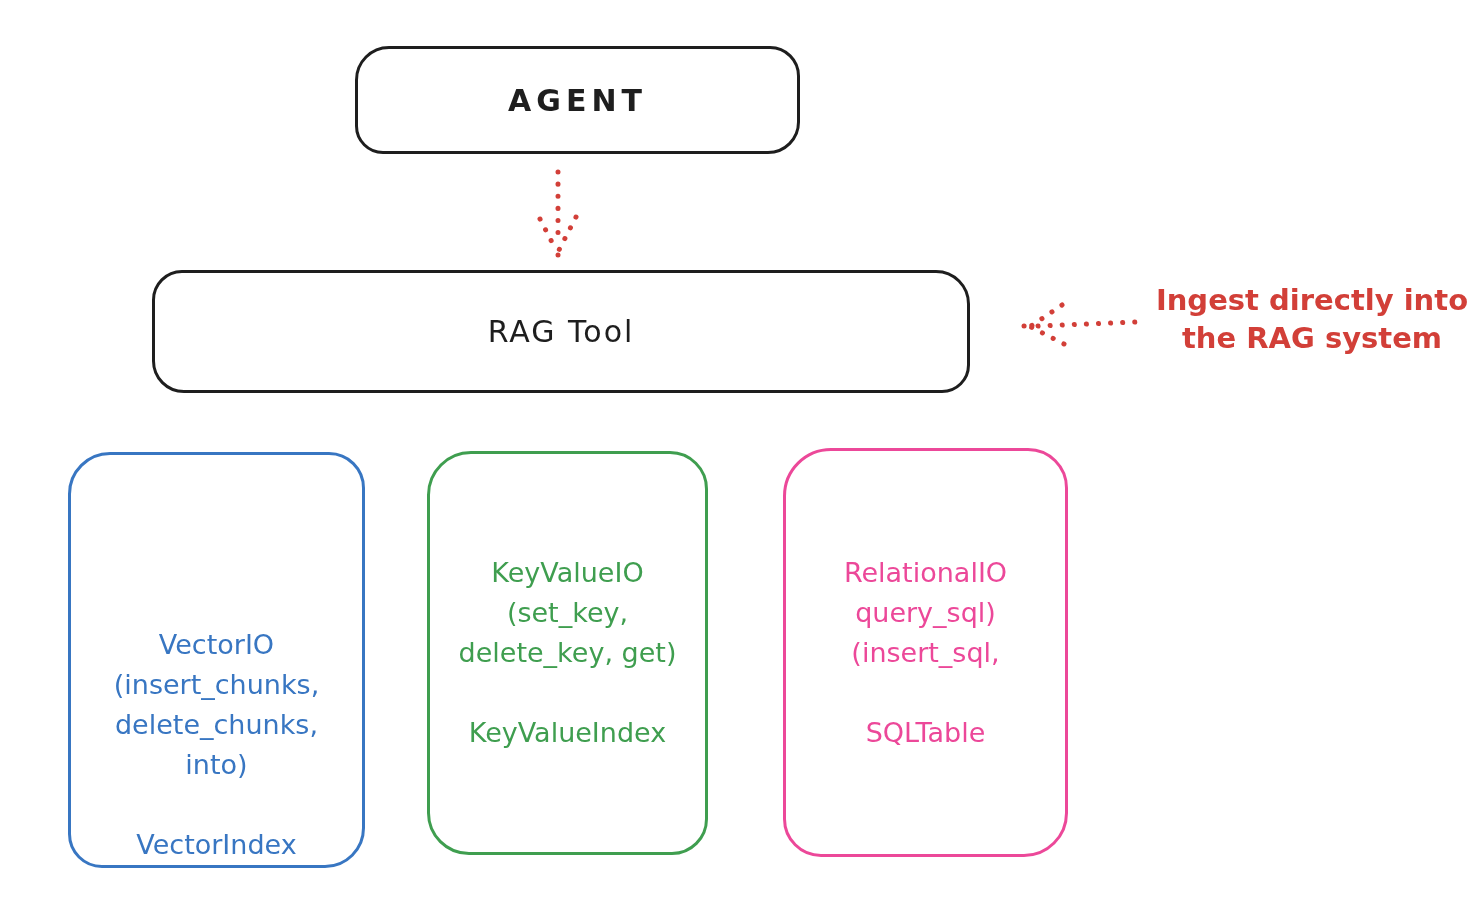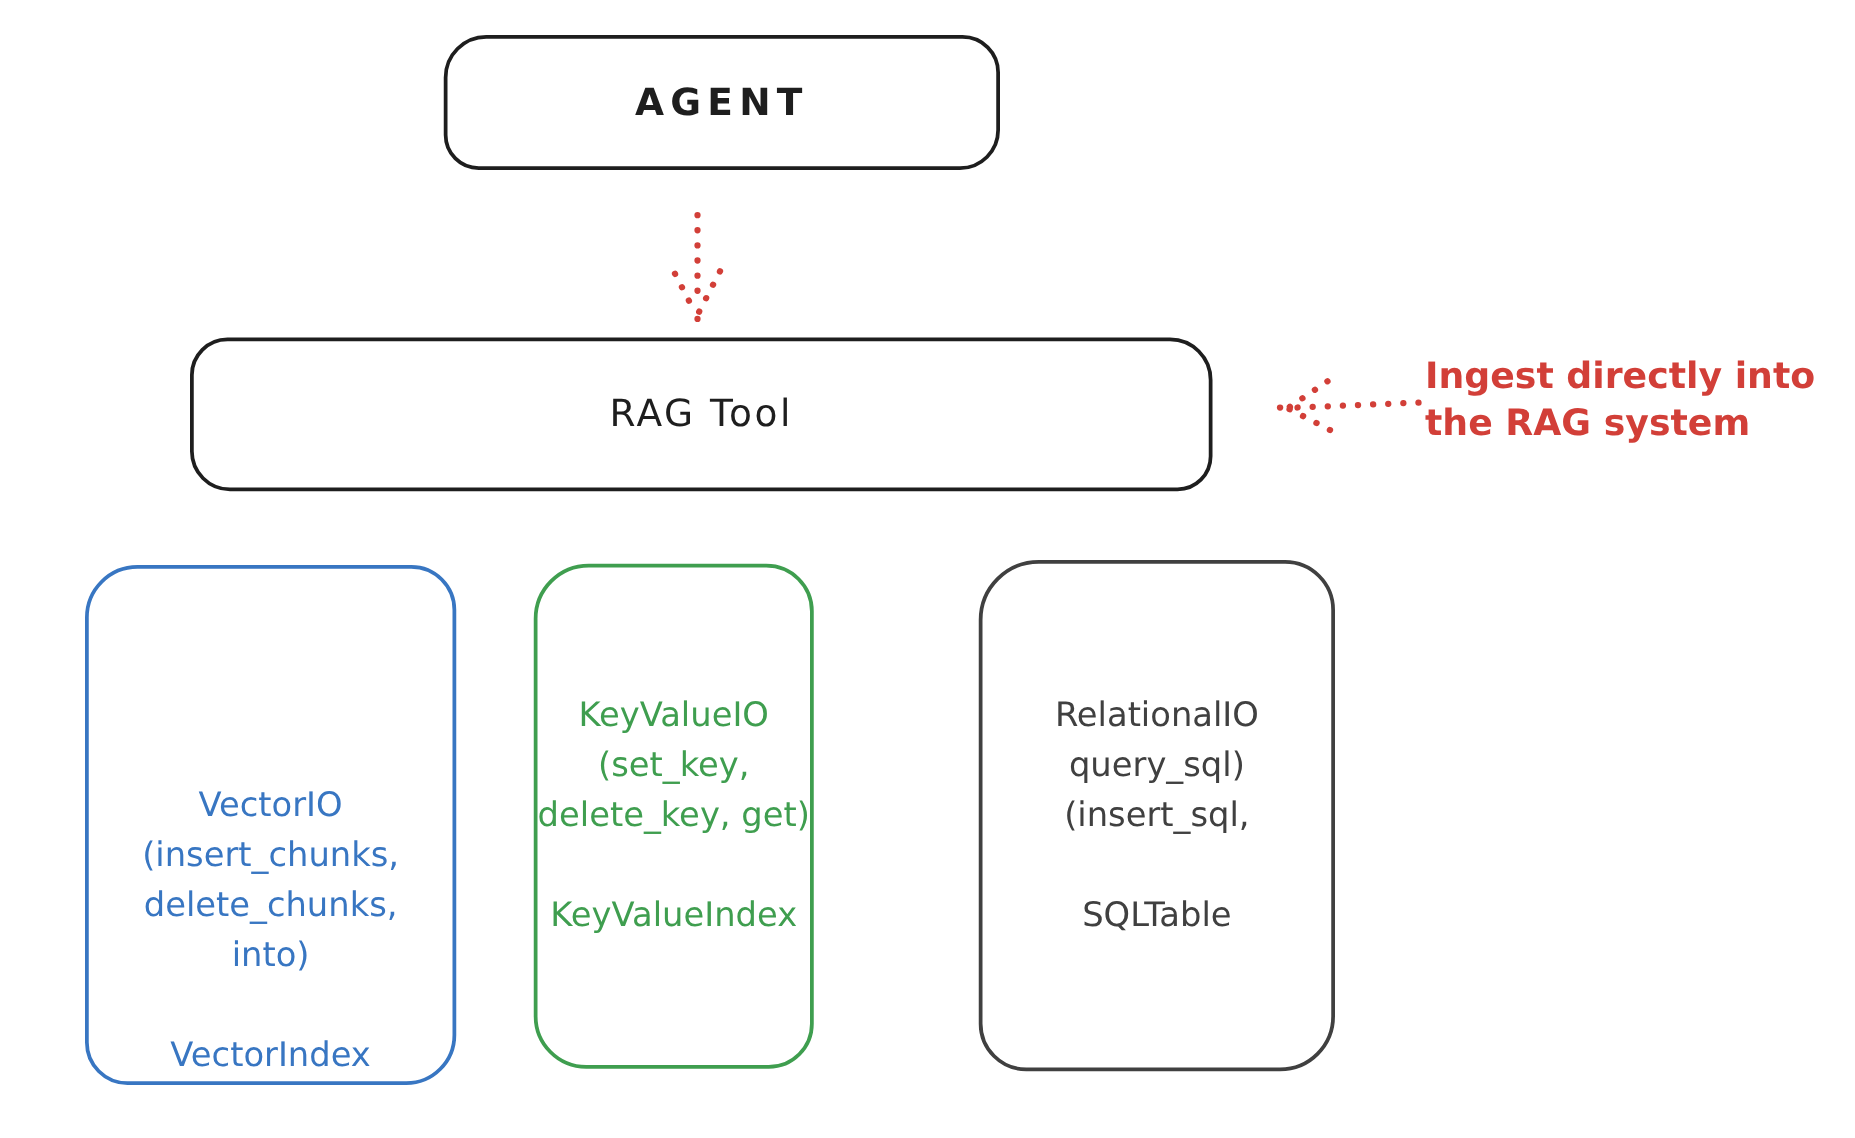--- a/index.html
+++ b/index.html
@@ -19,21 +19,21 @@
     display: flex;
     align-items: center;
     justify-content: center;
     box-sizing: border-box;
   }
   .node-label {
     font-size: 30px;
     letter-spacing: 2px;
   }
   .agent-box {
-    left: 355px; top: 28px;
+    left: 355px; top: 46px;
     width: 445px; height: 108px;
     border-radius: 34px 30px 32px 28px;
   }
   .agent-box .node-label { letter-spacing: 5px; font-weight: 600; }
   .rag-box {
     left: 152px; top: 270px;
     width: 818px; height: 123px;
     border-radius: 30px 34px 28px 32px;
   }
   .io-box {
@@ -53,33 +53,33 @@
   }
   .io-box .line-spacer { height: 40px; }
   .io-box-vector {
     left: 68px; top: 452px;
     width: 297px; height: 416px;
     border-radius: 42px 36px 40px 34px;
     align-items: flex-end;
   }
   .io-box-keyvalue {
     left: 427px; top: 451px;
-    width: 224px; height: 404px;
+    width: 281px; height: 404px;
     border-radius: 44px 38px 36px 42px;
   }
   .io-box-relational {
     left: 783px; top: 448px;
     width: 285px; height: 409px;
     border-radius: 48px 40px 44px 38px;
   }
   .annotation {
     position: absolute;
     left: 1140px; top: 281px;
     width: 344px;
-    text-align: left;
+    text-align: center;
     font-size: 29px;
     line-height: 38px;
     font-weight: bold;
   }
   .arrow-layer {
     position: absolute;
     left: 0; top: 0;
     width: 1484px; height: 910px;
     pointer-events: none;
   }
@@ -138,21 +138,21 @@
   <div class="io-box io-box-keyvalue" style="color: rgb(63, 158, 79);">
     <div class="io-lines">
       <div>KeyValueIO</div>
       <div>(set_key,</div>
       <div>delete_key, get)</div>
       <div class="line-spacer"></div>
       <div>KeyValueIndex</div>
     </div>
   </div>
 
-  <div class="io-box io-box-relational" style="color: #404040;">
+  <div class="io-box io-box-relational" style="color: #ec4899;">
     <div class="io-lines">
       <div>RelationalIO</div>
       <div>query_sql)</div>
       <div>(insert_sql,</div>
       <div class="line-spacer"></div>
       <div>SQLTable</div>
     </div>
   </div>
 
 </div>

